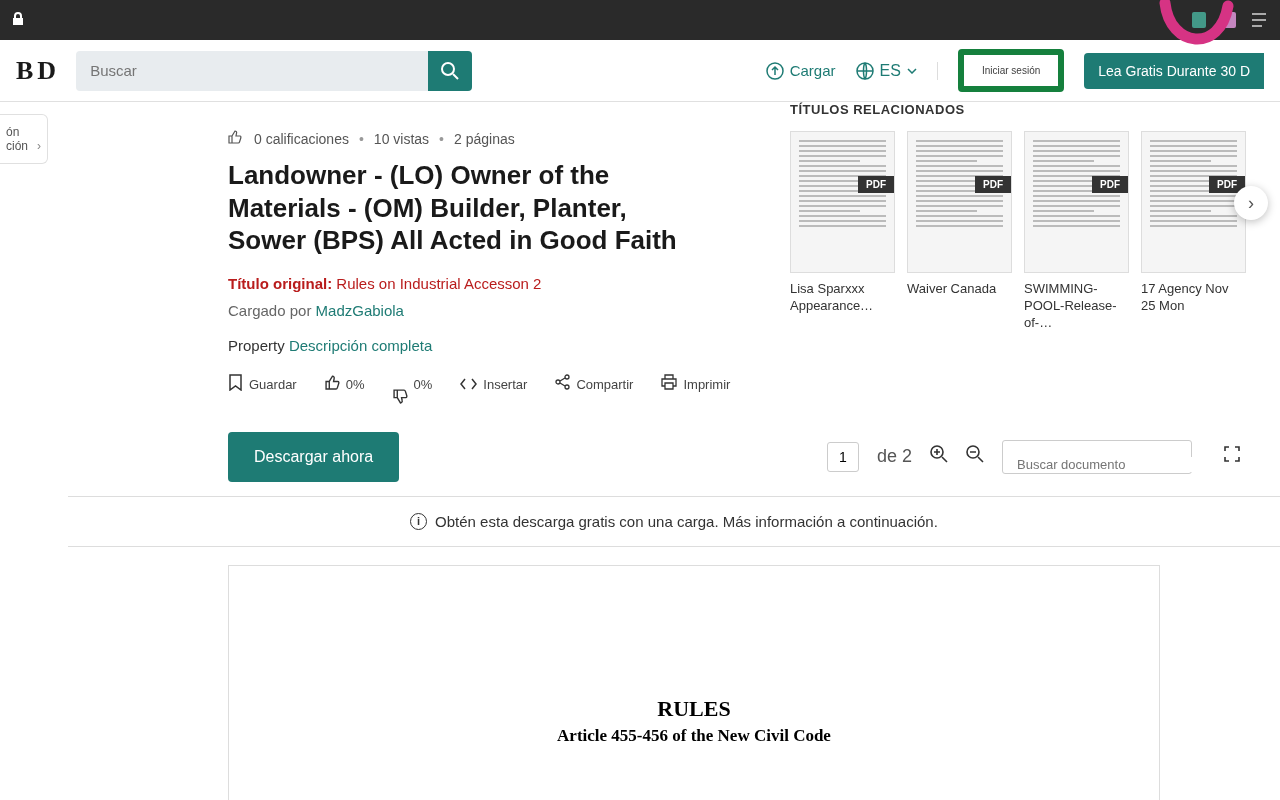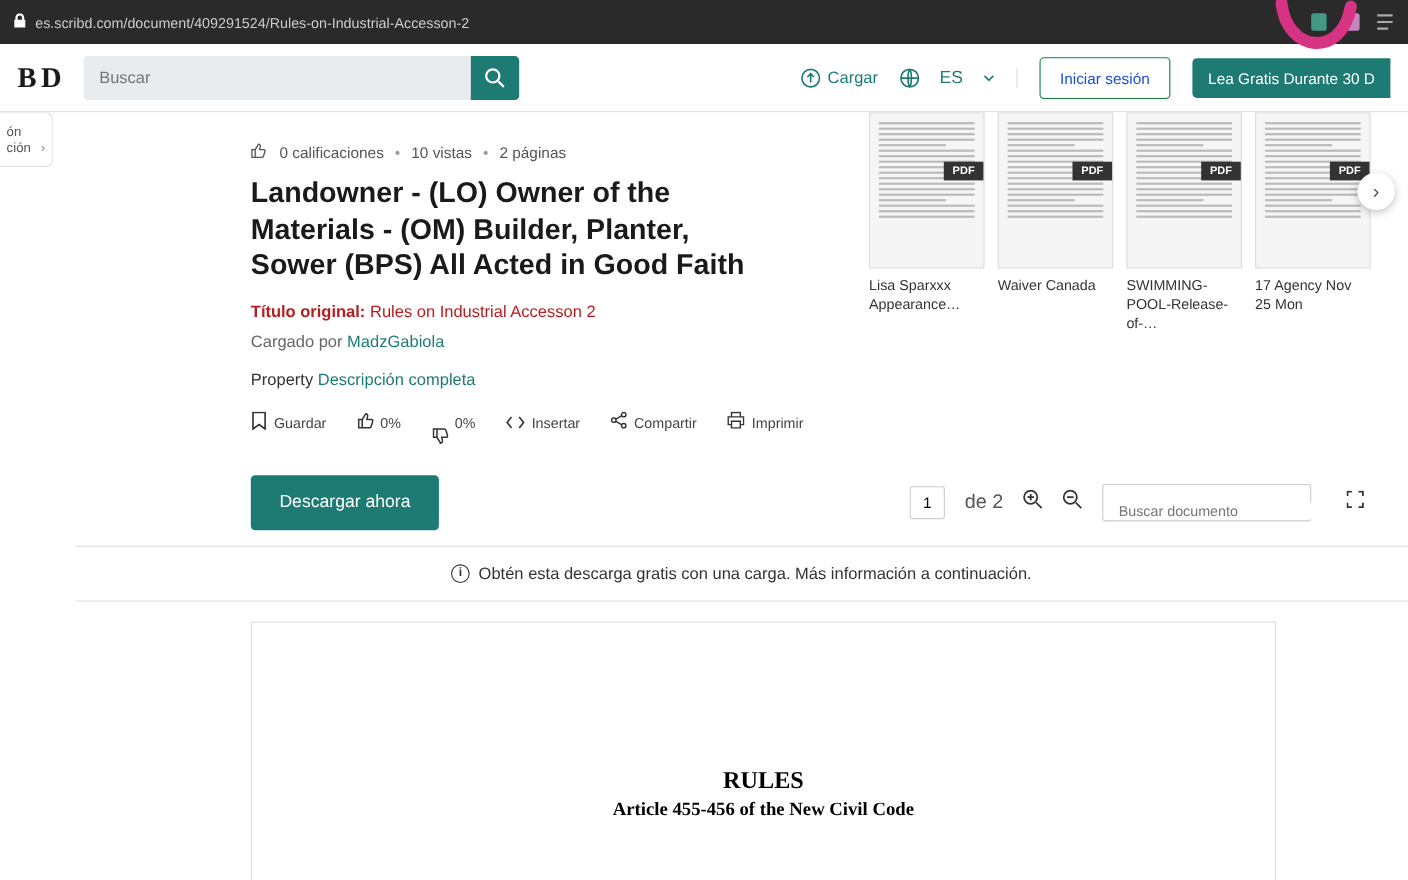--- a/index.html
+++ b/index.html
@@ -11,25 +11,25 @@
 .browser-icons { margin-left: auto; display: flex; gap: 12px; align-items: center; }
 .ext-icon { width: 18px; height: 18px; }
 
 .top-nav { background: #fff; border-bottom: 1px solid #e0e0e0; height: 62px; display: flex; align-items: center; padding: 0 16px; }
 .logo { font-family: Georgia, serif; font-size: 26px; letter-spacing: 4px; font-weight: bold; color: #1a1a1a; margin-right: 16px; }
 .search-wrap { display: flex; flex: 0 0 396px; }
 .search-input { flex: 1; height: 40px; border: none; background: #e8ecef; padding: 0 14px; font-size: 15px; color: #555; border-radius: 4px 0 0 4px; outline: none; }
 .search-btn { width: 44px; height: 40px; background: #1e7b74; border: none; border-radius: 0 4px 4px 0; display: flex; align-items: center; justify-content: center; cursor: pointer; }
 .nav-right { margin-left: auto; display: flex; align-items: center; gap: 20px; }
 .nav-link { color: #1e7b74; font-size: 15px; display: flex; align-items: center; gap: 6px; cursor: pointer; }
-.lang-sel { display: flex; align-items: center; gap: 18px; color: #1e7b74; cursor: pointer; border-right: 1px solid #ddd; padding-right: 20px; }
-.login-btn { border: 1px solid #15803d; color: #1d4ed8; background: #fff; padding: 10px 18px; border-radius: 4px; font-size: 14px; cursor: pointer; }
+.lang-sel { display: flex; align-items: center; gap: 6px; color: #1e7b74; cursor: pointer; border-right: 1px solid #ddd; padding-right: 20px; }
+.login-btn { border: 6px solid #15803d; color: #404040; background: #fff; padding: 10px 18px; border-radius: 4px; font-size: 10px; cursor: pointer; }
 .trial-btn { background: #1e7b74; color: #fff; padding: 10px 14px; border-radius: 4px 0 0 4px; font-size: 14px; cursor: pointer; white-space: nowrap; }
 
-.sidebar-stub { position: absolute; left: 0; top: 102px; width: 48px; background: #fff; border: 1px solid #e0e0e0; border-left: none; border-radius: 0 6px 6px 0; padding: 10px 6px; font-size: 12px; color: #555; }
+.sidebar-stub { position: absolute; left: 0; top: 114px; width: 48px; background: #fff; border: 1px solid #e0e0e0; border-left: none; border-radius: 0 6px 6px 0; padding: 10px 6px; font-size: 12px; color: #555; }
 .sidebar-stub .chev { float: right; color: #888; }
 
 .content-area { position: absolute; left: 68px; right: 0; top: 102px; bottom: 0; overflow: hidden; }
 
 .doc-header { padding: 28px 40px 0 160px; position: relative; }
 .meta-row { font-size: 14px; color: #555; display: flex; align-items: center; gap: 10px; margin-bottom: 12px; }
 .meta-row .dot { color: #999; }
 .thumb-icon { margin-right: 2px; }
 .doc-title { font-size: 26px; font-weight: 700; line-height: 1.25; color: #1a1a1a; max-width: 480px; margin-bottom: 18px; }
 .orig-line { font-size: 15px; color: #b91c1c; margin-bottom: 10px; }
@@ -77,21 +77,20 @@
 </style>
 </head>
 <body>
 
 <div class="browser-bar">
   <span class="lock-icon">
     <svg width="12" height="14" viewBox="0 0 12 14" fill="white">
         <path d="M2 6V4a4 4 0 018 0v2h1v7H1V6h1zm2 0h4V4a2 2 0 00-4 0v2z"></path>
       </svg>
   </span>
-  <span class="url">es.scribd.com/document/409291524/Rules-on-Industrial-Accesson-2</span>
   <div class="browser-icons">
     <svg class="ext-icon" viewBox="0 0 18 18">
         <rect width="14" height="16" x="2" y="1" rx="2" fill="#4ec9b0" opacity="0.7"></rect>
       </svg>
     <svg class="ext-icon" viewBox="0 0 18 18">
         <rect width="14" height="16" x="2" y="1" rx="2" fill="#c586c0"></rect>
       </svg>
     <svg class="ext-icon" viewBox="0 0 18 18">
         <path d="M2 3h14M2 9h14M2 15h10" stroke="#aaa" stroke-width="2"></path>
       </svg>
@@ -200,20 +199,21 @@
       </div>
       <div class="action">
         <span class="ico"><svg width="16" height="16" viewBox="0 0 16 16" fill="none" stroke="#333" stroke-width="1.3">
               <path d="M4 5V1h8v4M4 12H1V5h14v7h-3M4 9h8v6H4z"></path>
             </svg></span>
         <span>Imprimir</span>
       </div>
     </div>
 
     <div class="related">
+      <h3>TÍTULOS RELACIONADOS</h3>
       <div class="rel-cards" id="rel-cards">
         <div class="rel-card">
             <div class="rel-thumb">
               <div class="lines">
                 <div class="l"></div>
                 <div class="l"></div>
                 <div class="l"></div>
                 <div class="l"></div>
                 <div class="l short"></div>
                 <div class="l"></div>

